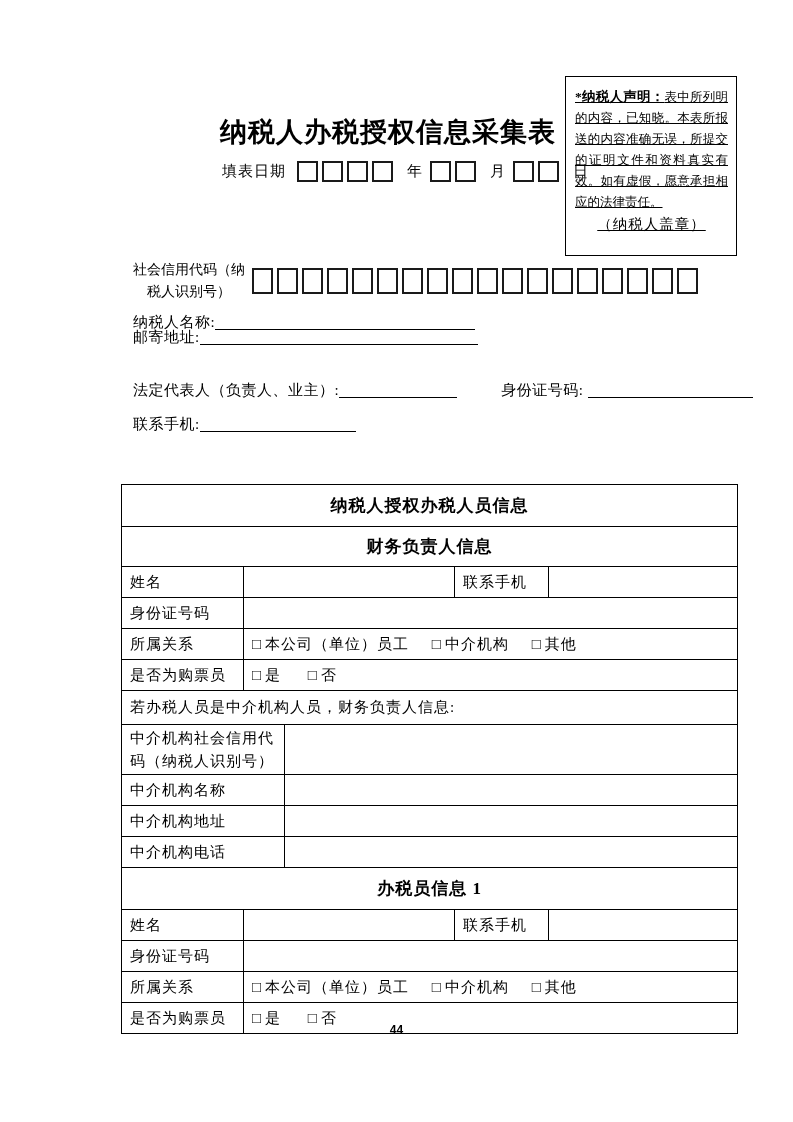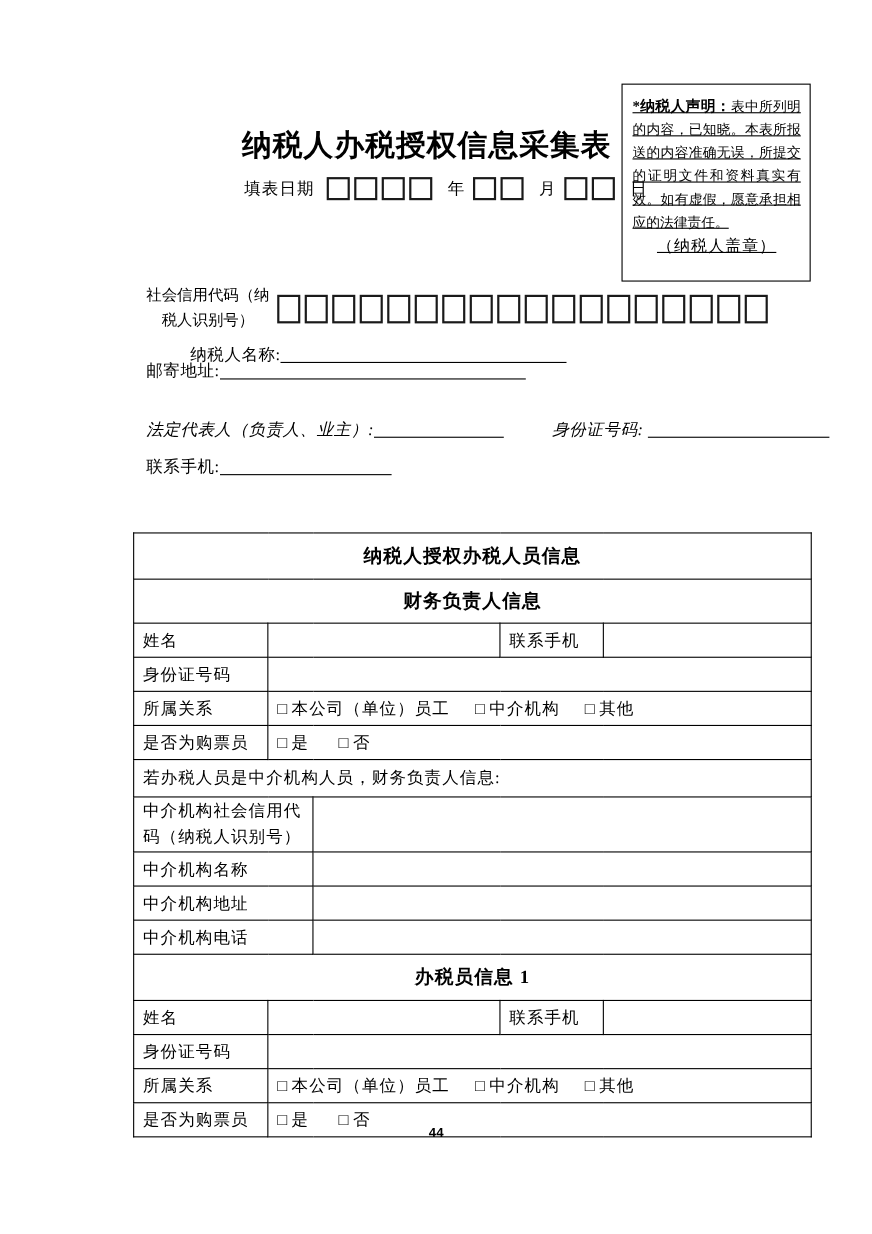--- a/index.html
+++ b/index.html
@@ -42,21 +42,21 @@
   .credit-row { position: absolute; left: 130px; top: 259px; display: flex; align-items: center; }
   .credit-label { width: 118px; font-size: 14px; line-height: 1.6; text-align: center; }
   .credit-boxes { display: flex; margin-left: 4px; }
   .cbox {
     width: 21px; height: 26px; border: 2px solid #1a1a1a;
     margin-right: 4px; background: #fff;
   }
 
   
   .fieldline { position: absolute; left: 133px; font-size: 15px; letter-spacing: 0.5px; white-space: nowrap; }
-  .f1 { top: 313px; margin-left: 40px; } .f2 { top: 328px; } .f3 { top: 381px; font-style: italic; } .f4 { top: 415px; }
+  .f1 { top: 313px; } .f2 { top: 328px; } .f3 { top: 381px; } .f4 { top: 415px; }
   .ul {
     display: inline-block; border-bottom: 1.5px solid #000;
     height: 17px; vertical-align: -3px;
   }
   .gap45 { display: inline-block; width: 44px; }
 
   
   table.authz {
     position: absolute; left: 121px; top: 484px; width: 616px;
     border-collapse: collapse; table-layout: fixed;

